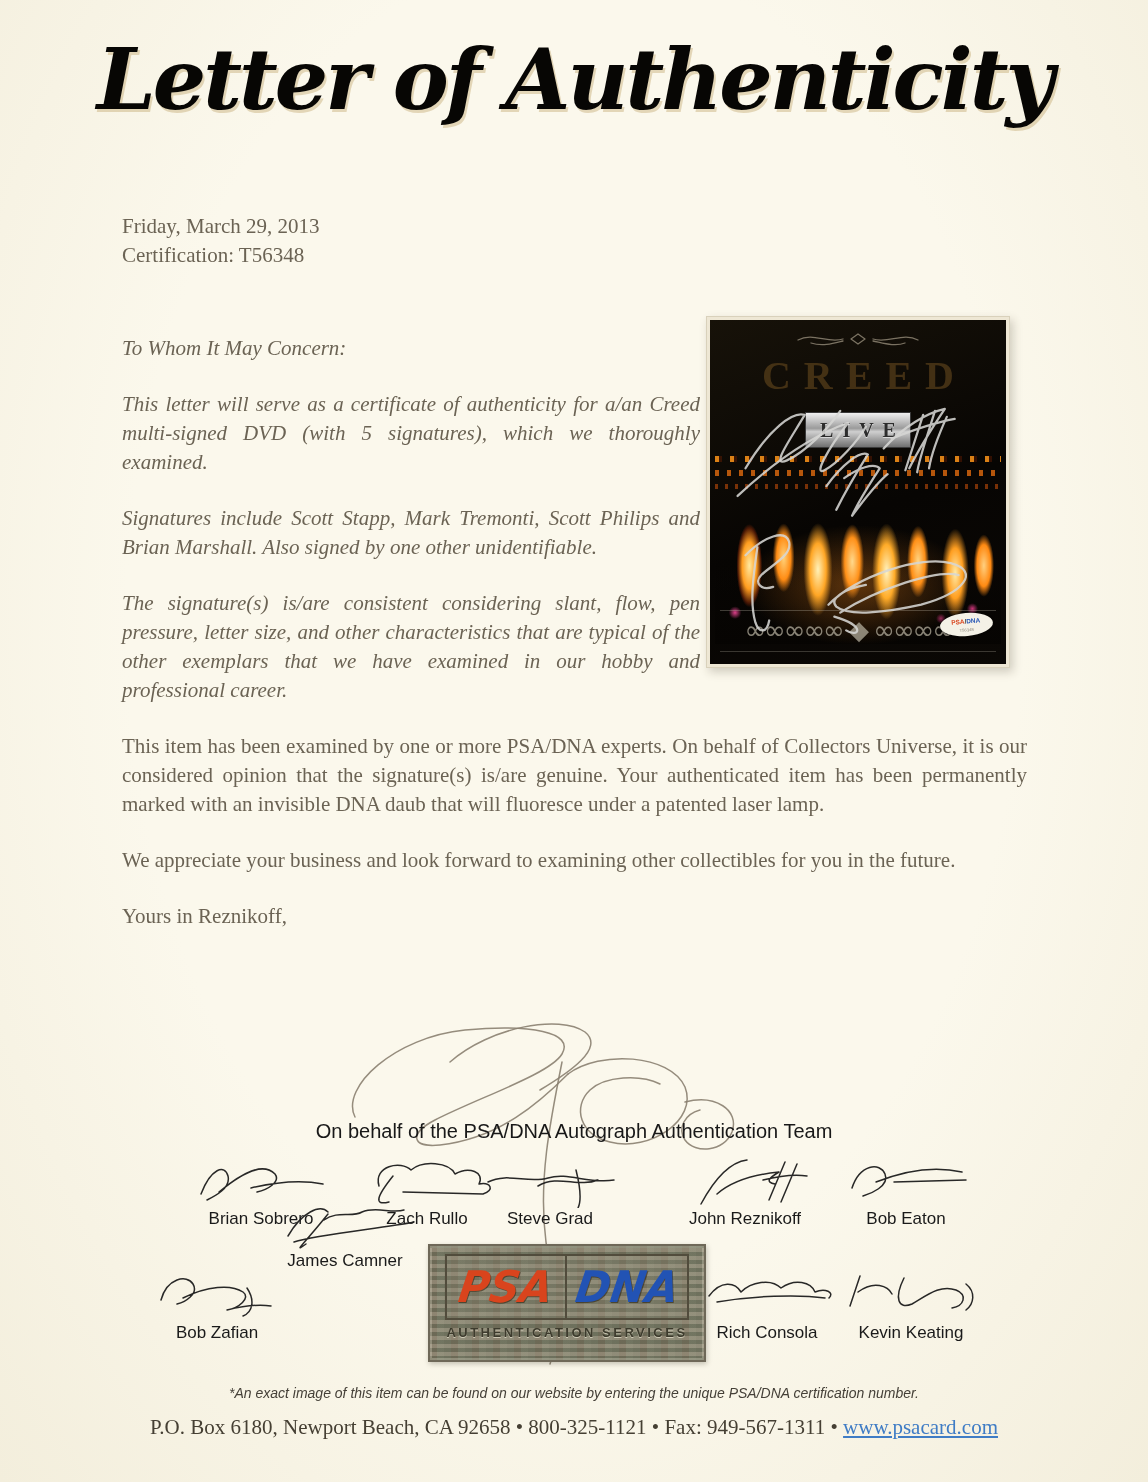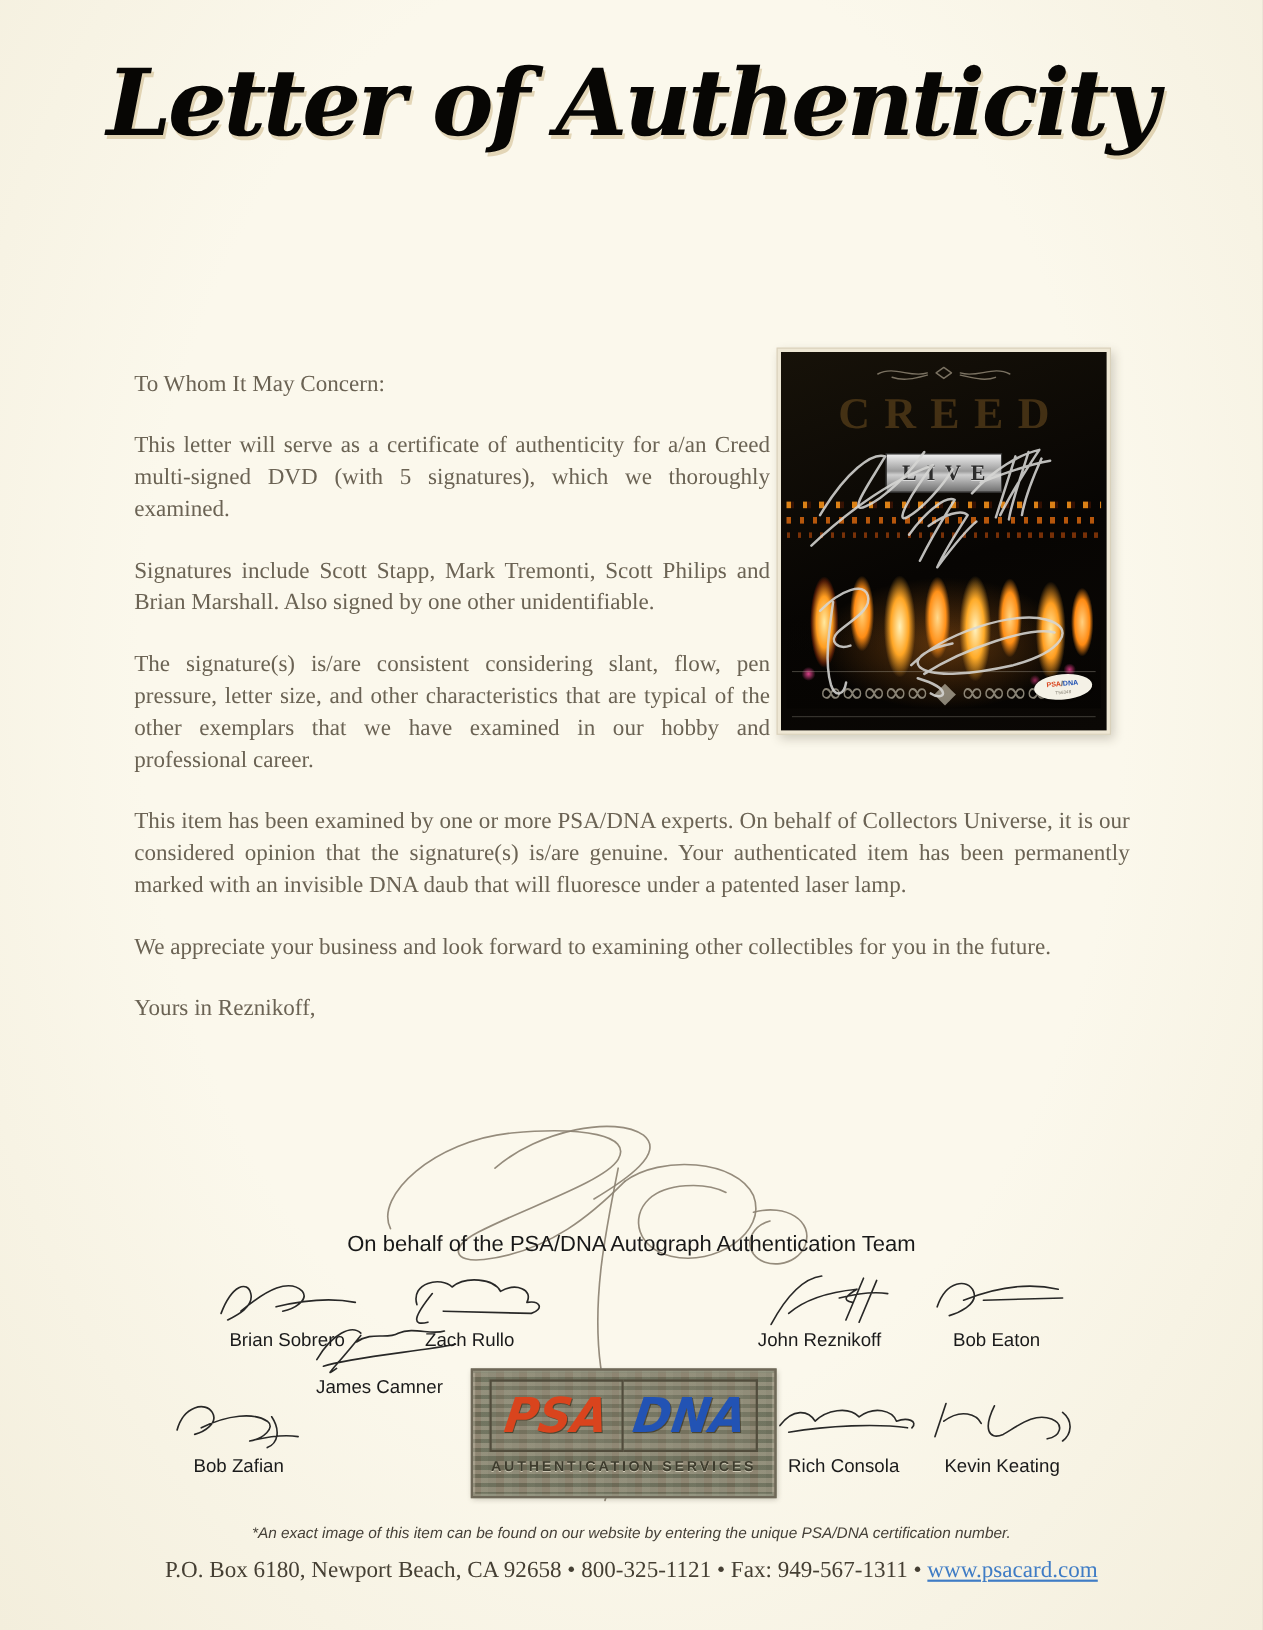--- a/index.html
+++ b/index.html
@@ -3,31 +3,31 @@
 <meta charset="utf-8">
 <style>
   html,body{margin:0;padding:0;background:#d8d4c8;}
   .page{
     position:relative;width:1148px;height:1482px;margin:0 auto;overflow:hidden;
     background:radial-gradient(ellipse at 50% 42%, #fbf8ec 55%, #f3eedc 100%);
     font-family:"Liberation Serif","DejaVu Serif",serif;color:#665e4f;
   }
   
   .title{
-    position:absolute;top:44px;left:0;right:0;text-align:center;margin:0;
+    position:absolute;top:30px;left:0;right:0;text-align:center;margin:0;
     font:italic 700 84px "DejaVu Serif",serif;letter-spacing:-3px;color:#070604;
     text-shadow:2px 3px 0 rgba(165,125,45,.28);
   }
   
   .date-block{position:absolute;left:122px;top:212px;font-size:21px;line-height:29px;color:#6b6354;}
   
   .body{position:absolute;left:122px;top:334px;width:905px;font-size:21px;line-height:29px;color:#6b6354;}
   .body p{margin:0 0 27px 0;}
   .just{text-align:justify;}
-  .narrow{width:578px;}
+  .narrow{width:578px;font-style:italic;}
   .signoff{margin-top:14px;}
   
   .photo{
     position:absolute;left:706px;top:316px;width:304px;height:352px;
     background:#eee7d4;border:1px solid #d9d1bb;box-shadow:3px 4px 9px rgba(60,50,30,.22);
     padding:3px;box-sizing:border-box;
   }
   .cover{position:relative;width:100%;height:100%;overflow:hidden;
     background:linear-gradient(160deg,#171209 0%,#070503 55%,#0b0805 100%);}
   .cover-ornament{position:absolute;top:10px;left:50%;transform:translateX(-50%);}
@@ -113,20 +113,24 @@
   .silverpen{stroke:#d6d6d4;stroke-width:2.3;opacity:.88;}
   .goldcurl{stroke:#8d8472;stroke-width:1.3;opacity:.85;}
 </style>
 </head>
 <body>
 
 <div class="page">
 
   <h1 class="title">Letter of Authenticity</h1>
 
+  <div class="date-block">
+    <div>Friday, March 29, 2013</div>
+    <div>Certification: T56348</div>
+  </div>
 
   <div class="photo">
     <div class="cover">
       <svg class="cover-ornament" width="130" height="18" viewBox="0 0 130 18">
         <path class="goldcurl" d="M5,10 C20,2 35,14 50,9 M58,9 L65,4 L72,9 L65,14 Z M80,9 C95,14 110,2 125,10"></path>
         <path class="goldcurl" d="M18,13 C30,17 42,13 50,11 M80,11 C90,13 102,17 112,13"></path>
       </svg>
       <div class="band-name">CREED</div>
       <div class="live-band">
         <span>LIVE</span>
@@ -175,20 +179,26 @@
       <path class="pen" d="M10,42 C20,16 34,12 37,24 C40,36 24,44 16,48 M28,40 C52,20 72,10 84,22 C90,30 76,38 66,40 M60,36 C85,30 112,28 132,32"></path>
     </svg>
     <div class="signer-name">Brian Sobrero</div>
   </div>
   <div class="signer" style="left:352px;top:1152px;">
     <svg width="140" height="56" viewBox="0 0 140 56">
       <path class="pen" d="M22,34 C16,14 44,8 54,18 C66,8 92,10 98,22 C112,14 128,20 122,32 C134,30 138,38 126,42 L46,40 M36,24 C20,44 16,54 32,50"></path>
     </svg>
     <div class="signer-name">Zach Rullo</div>
   </div>
+  <div class="signer" style="left:475px;top:1152px;">
+    <svg width="140" height="56" viewBox="0 0 140 56">
+      <path class="pen" d="M8,30 C28,20 48,32 68,26 C88,20 108,32 134,28 M58,34 C78,22 98,36 118,28 M96,18 C100,34 102,48 98,56"></path>
+    </svg>
+    <div class="signer-name">Steve Grad</div>
+  </div>
   <div class="signer" style="left:670px;top:1152px;">
     <svg width="140" height="56" viewBox="0 0 140 56">
       <path class="pen" d="M26,52 C40,26 56,10 72,8 M42,42 C58,28 84,22 104,20 C94,26 90,30 100,32 M110,10 L94,48 M122,12 L106,50 M88,28 C104,24 120,22 132,24"></path>
     </svg>
     <div class="signer-name">John Reznikoff</div>
   </div>
   <div class="signer" style="left:831px;top:1152px;">
     <svg width="140" height="56" viewBox="0 0 140 56">
       <path class="pen" d="M16,36 C24,12 44,10 49,22 C54,34 34,42 27,44 M40,30 C70,18 100,14 126,20 M58,30 L130,28"></path>
     </svg>

